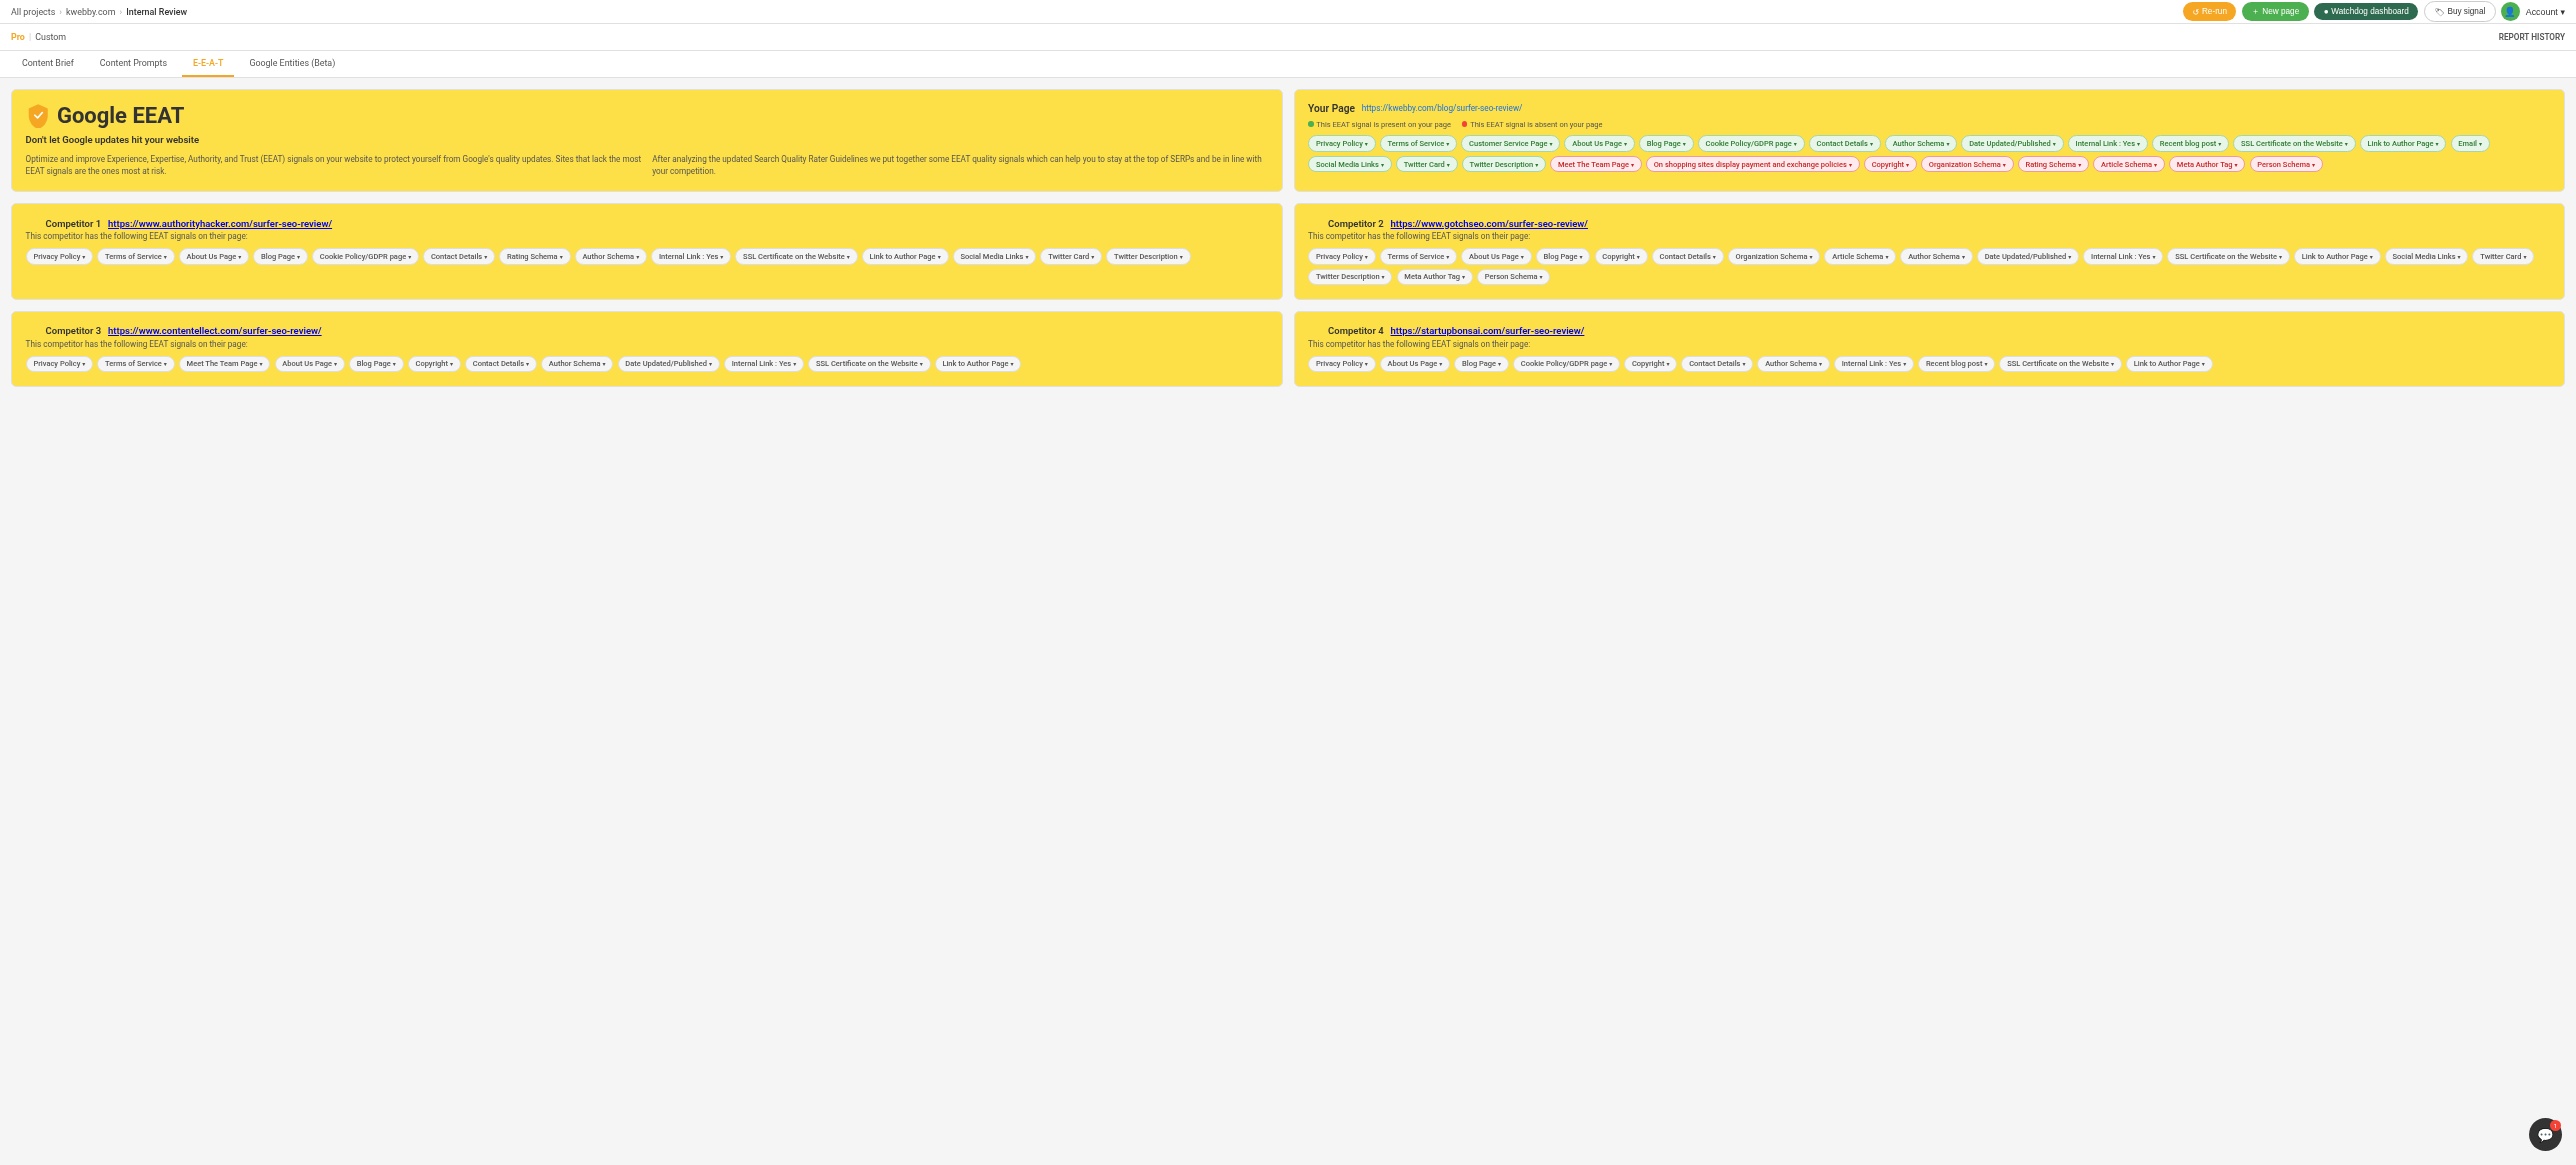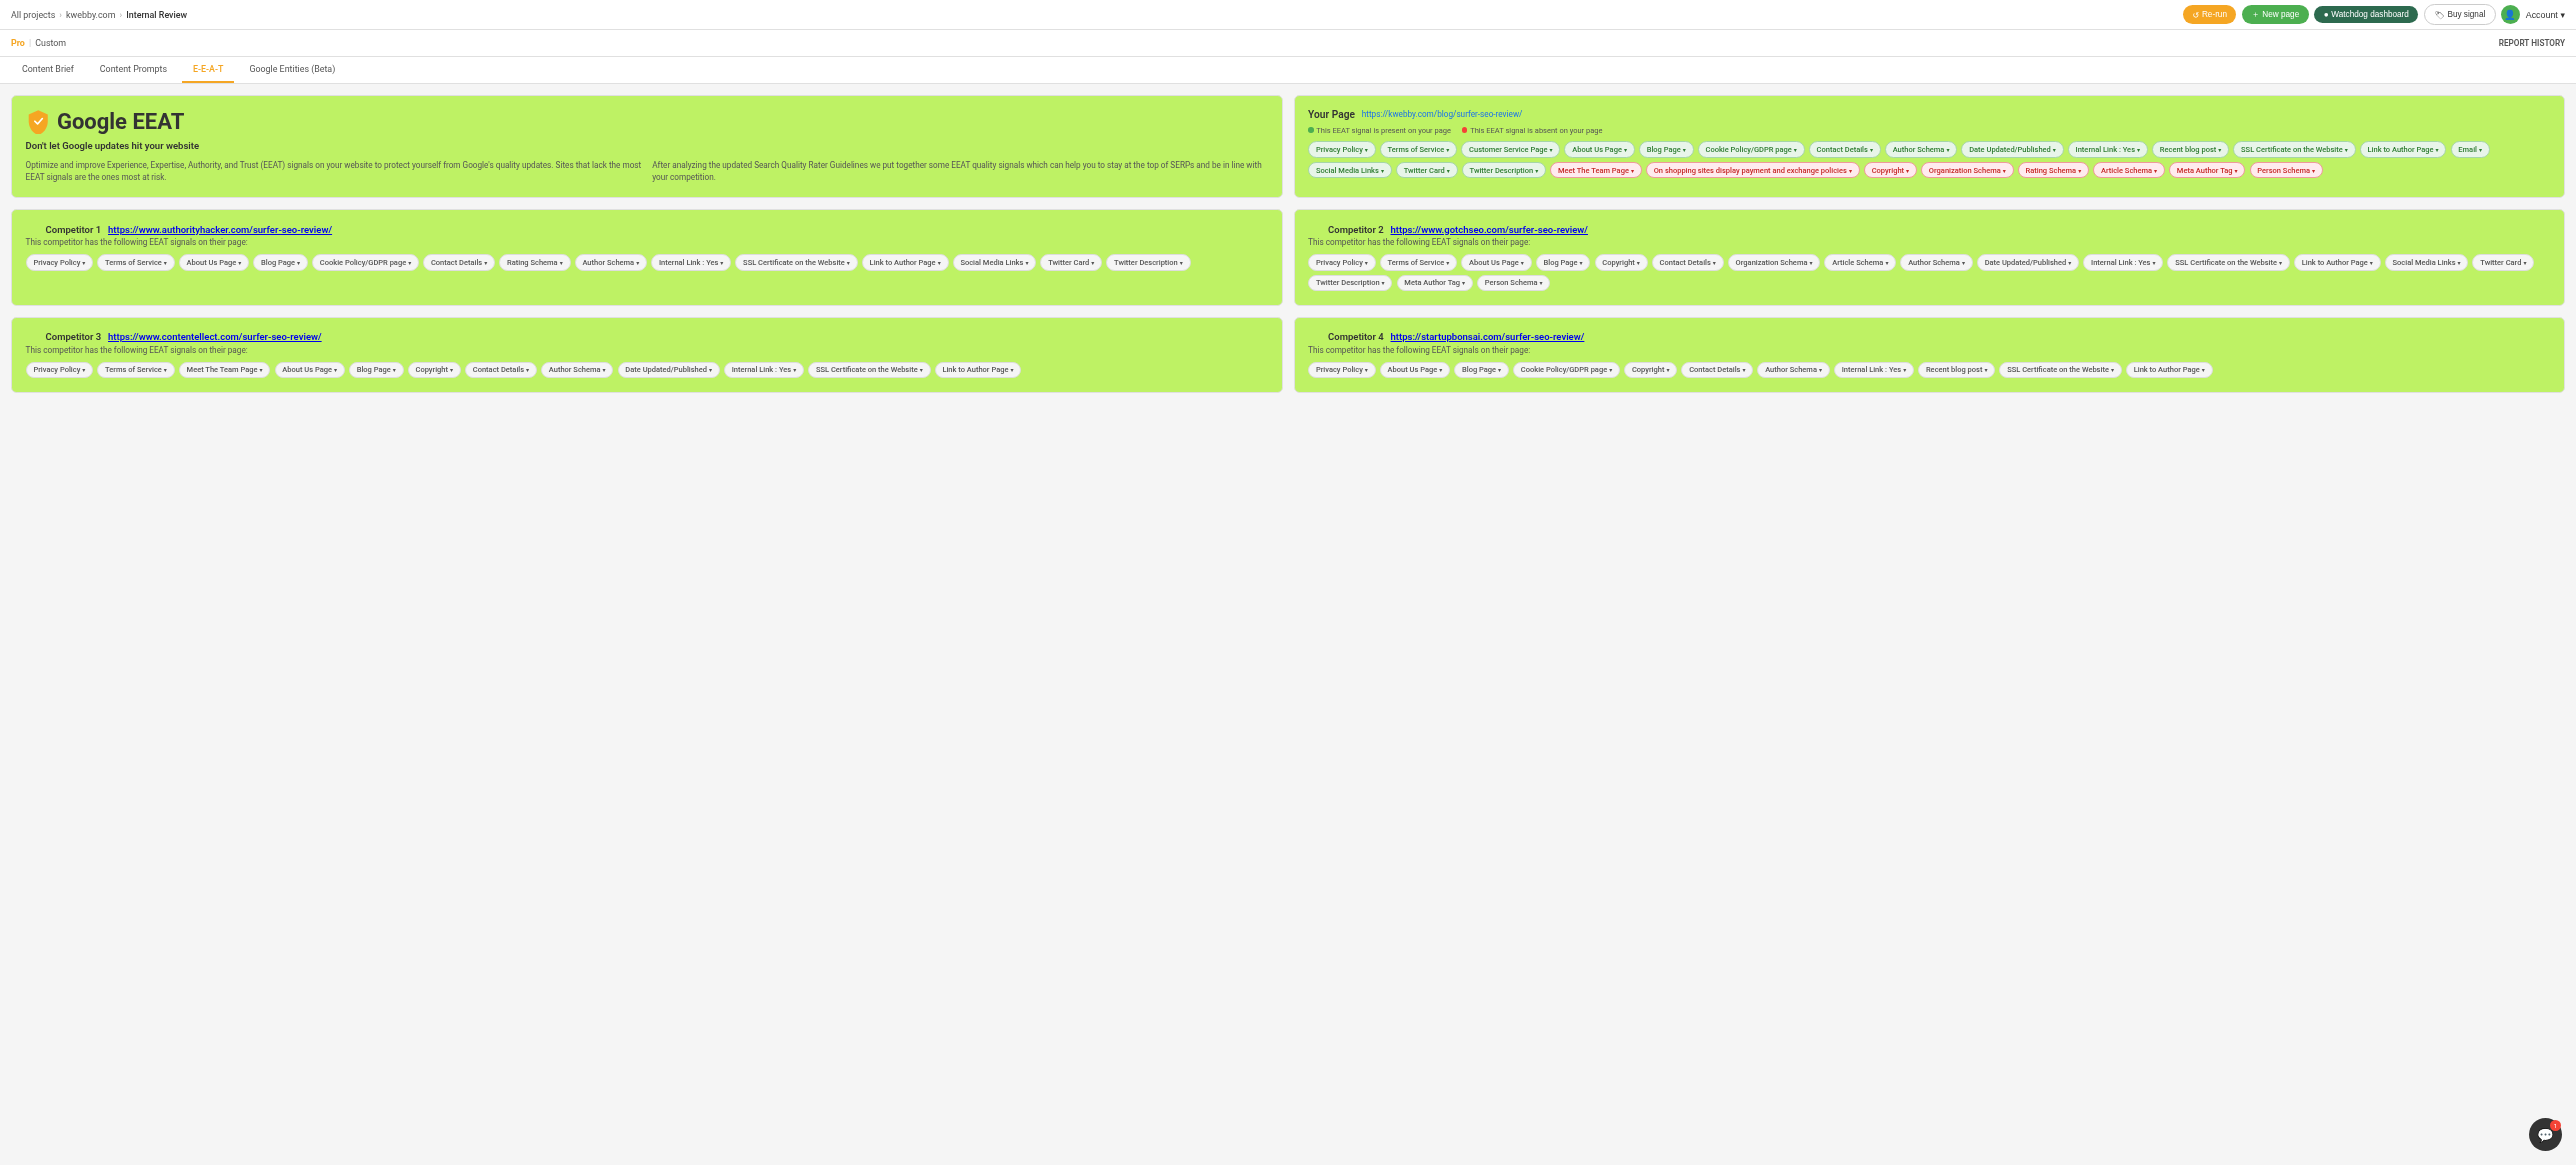--- a/index.html
+++ b/index.html
@@ -1,19 +1,19 @@
 <!DOCTYPE html>
 <html style="font-size:11px"><head>
   <meta charset="utf-8">
   <style>
     * { box-sizing: border-box; margin: 0; padding: 0; }
     body { font-family: -apple-system, BlinkMacSystemFont, 'Segoe UI', Roboto, sans-serif; font-size: 8.9px; background: #f5f5f5; color: #333; }
 
     
-    .top-nav { background: #fff; border-bottom: 0.7px solid #e0e0e0; display: flex; align-items: center; padding: 0 11px; height: 30px; gap: 5.5px; }
+    .top-nav { background: #fff; border-bottom: 0.7px solid #e0e0e0; display: flex; align-items: center; padding: 0 11px; height: 24px; gap: 5.5px; }
     .top-nav .breadcrumb { display: flex; align-items: center; gap: 4.1px; font-size: 8.9px; color: #555; flex: 1; }
     .top-nav .breadcrumb span { cursor: pointer; }
     .top-nav .breadcrumb .sep { color: #aaa; }
     .top-nav .breadcrumb .active { color: #333; font-weight: 500; }
     .nav-buttons { display: flex; align-items: center; gap: 5.5px; }
     .btn { border: none; border-radius: 13.6px; padding: 4.1px 9.5px; font-size: 8.2px; cursor: pointer; display: flex; align-items: center; gap: 2.7px; font-weight: 500; }
     .btn-rerun { background: #f5a623; color: #fff; }
     .btn-newpage { background: #4caf50; color: #fff; }
     .btn-watchdog { background: #2d6a4f; color: #fff; }
     .btn-buycredits { background: #fff; color: #333; border: 0.7px solid #ccc; }
@@ -30,21 +30,21 @@
 
     
     .tabs { background: #fff; border-bottom: 0.7px solid #e0e0e0; padding: 0 11px; display: flex; align-items: center; gap: 4px; }
     .tab { padding: 6.8px 11px; font-size: 8.9px; cursor: pointer; color: #555; border-bottom: 2px solid transparent; white-space: nowrap; }
     .tab.active { color: #f5a623; border-bottom-color: #f5a623; font-weight: 500; }
 
     
     .main { padding: 11px; display: grid; grid-template-columns: 1fr 1fr; gap: 11px; }
 
     
-    .card { background: #bef264; border-radius: 5.5px; border: 0.7px solid #e0e0e0; padding: 13.6px; }
+    .card { background: #fde047; border-radius: 5.5px; border: 0.7px solid #e0e0e0; padding: 13.6px; }
 
     
     .eeat-hero { display: flex; gap: 11px; }
     .eeat-left { flex: 1; }
     .eeat-right { flex: 1; }
     .eeat-title { display: flex; align-items: center; gap: 6.8px; font-size: 22px; font-weight: 700; color: #333; margin-bottom: 5.5px; }
     .shield-icon { width: 24.5px; height: 24.5px; }
     .eeat-subtitle { font-weight: 600; font-size: 9.5px; margin-bottom: 8.2px; }
     .eeat-desc { font-size: 8.2px; color: #555; line-height: 1.5; }
 

